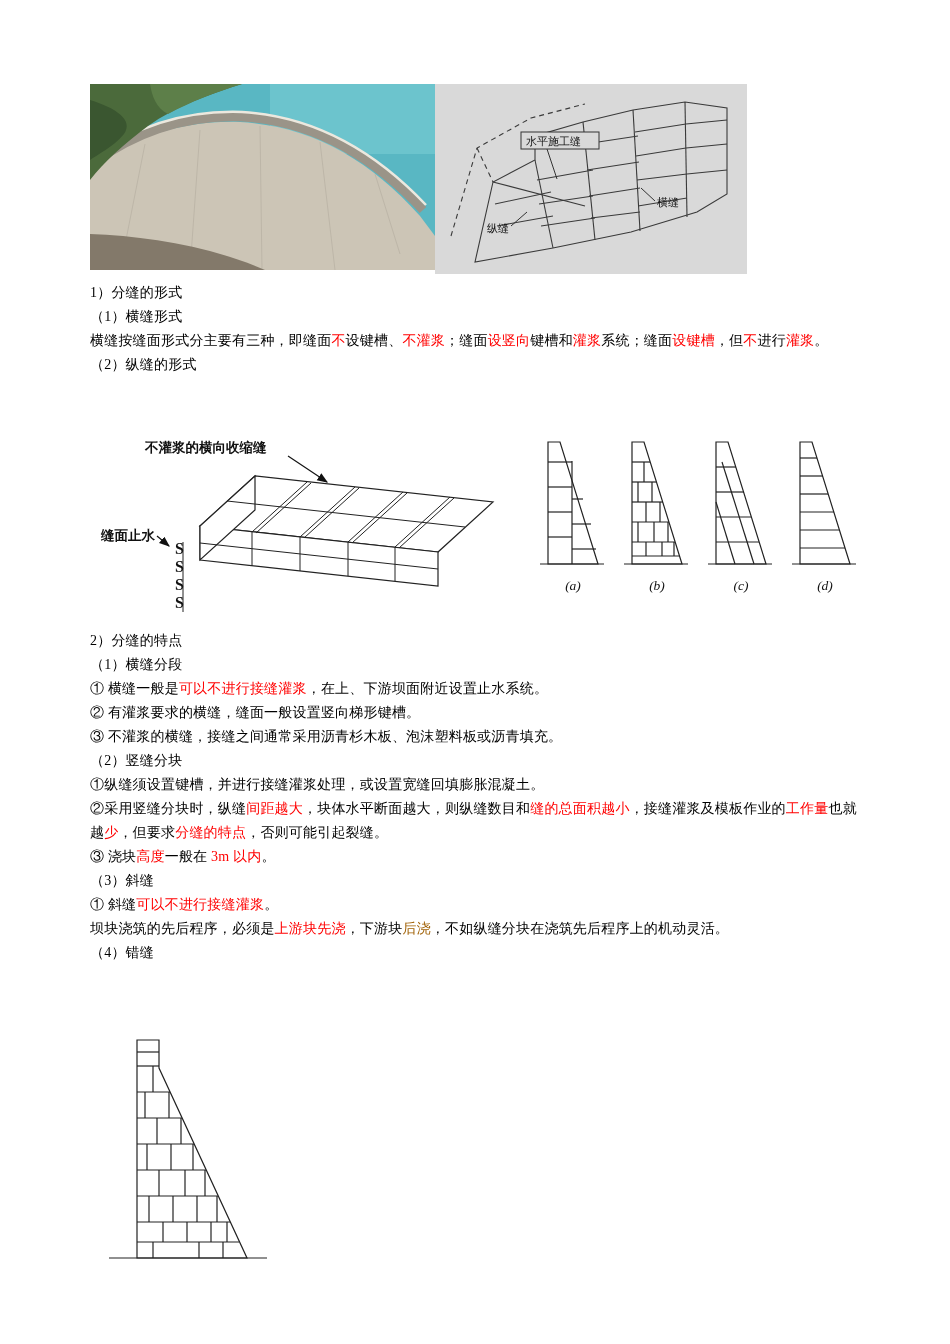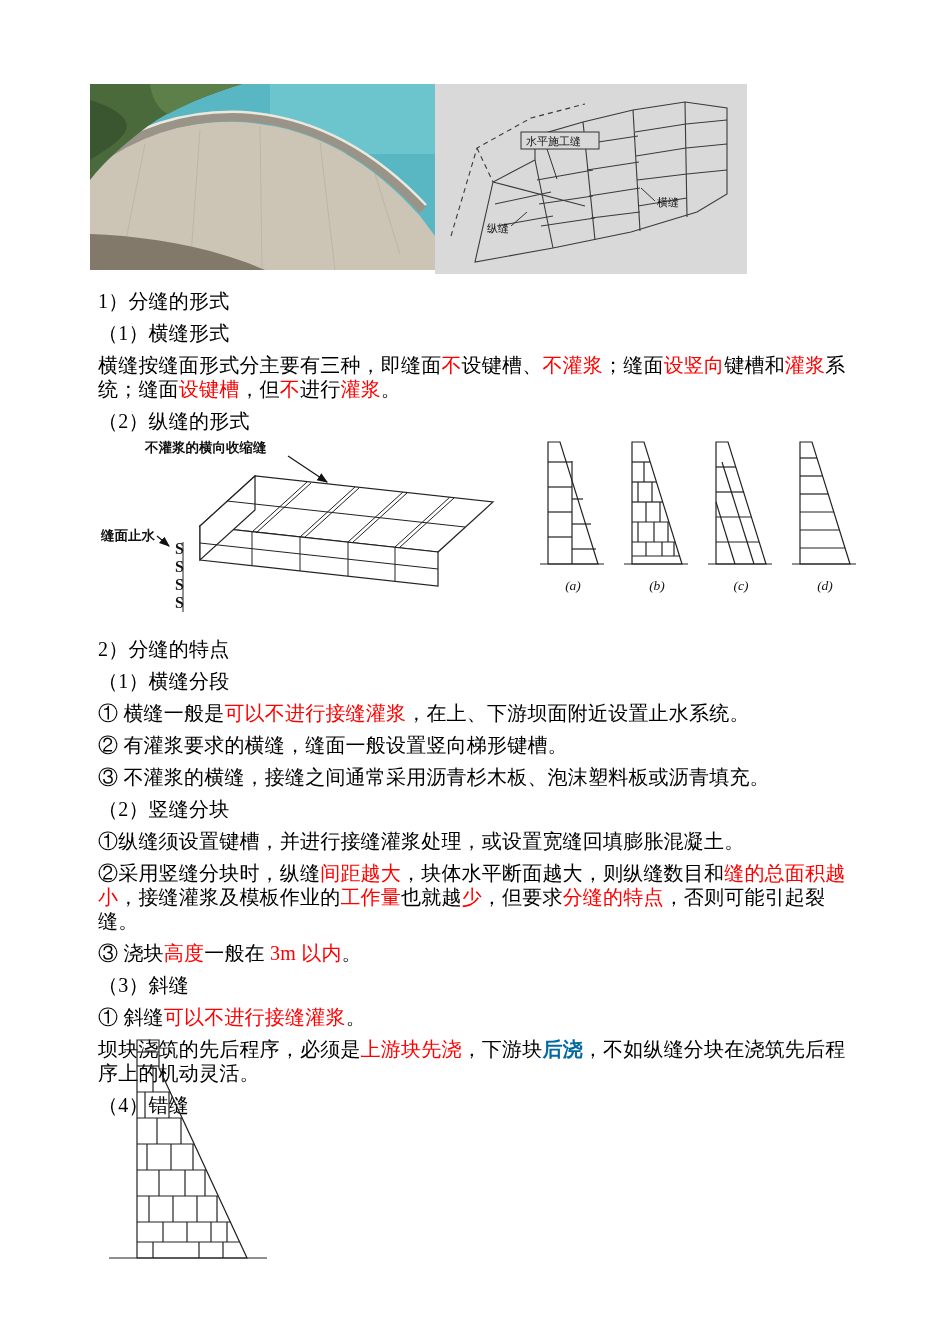--- a/index.html
+++ b/index.html
@@ -2,21 +2,21 @@
 <html><head>
 <meta charset="utf-8">
 <style>
   html,body{margin:0;padding:0;}
   body{width:950px;height:1344px;background:#ffffff;position:relative;overflow:hidden;
        font-family:"Liberation Serif","DejaVu Serif",serif;color:#000;}
   .figs-top{position:absolute;left:90px;top:84px;display:flex;}
   .text-block{position:absolute;left:90px;width:778px;}
   #text1{top:281px;}
   #text2{top:629px;}
-  .text-block p{margin:8px;font-size:20px;line-height:24px;letter-spacing:0.2px;}
+  .text-block p{margin:0;font-size:14px;line-height:24px;letter-spacing:0.2px;}
   .figs-mid{position:absolute;left:95px;top:424px;display:flex;gap:16px;align-items:flex-start;}
   .fig-bottom{position:absolute;left:95px;top:1028px;}
   svg{display:block;}
   svg text{font-family:"Liberation Serif","DejaVu Serif",serif;fill:#111;}
 </style>
 </head>
 <body>
 
 <div class="page">
 
@@ -200,21 +200,21 @@
     <p><span>（1）横缝分段</span></p>
     <p><span>① 横缝一般是</span><span style="color: rgb(255, 0, 0);">可以不进行接缝灌浆</span><span>，在上、下游坝面附近设置止水系统。</span></p>
     <p><span>② 有灌浆要求的横缝，缝面一般设置竖向梯形键槽。</span></p>
     <p><span>③ 不灌浆的横缝，接缝之间通常采用沥青杉木板、泡沫塑料板或沥青填充。</span></p>
     <p><span>（2）竖缝分块</span></p>
     <p><span>①纵缝须设置键槽，并进行接缝灌浆处理，或设置宽缝回填膨胀混凝土。</span></p>
     <p><span>②采用竖缝分块时，纵缝</span><span style="color: rgb(255, 0, 0);">间距越大</span><span>，块体水平断面越大，则纵缝数目和</span><span style="color: rgb(255, 0, 0);">缝的总面积越小</span><span>，接缝灌浆及模板作业的</span><span style="color: rgb(255, 0, 0);">工作量</span><span>也就越</span><span style="color: rgb(255, 0, 0);">少</span><span>，但要求</span><span style="color: rgb(255, 0, 0);">分缝的特点</span><span>，否则可能引起裂缝。</span></p>
     <p><span>③ 浇块</span><span style="color: rgb(255, 0, 0);">高度</span><span>一般在 </span><span style="color: rgb(255, 0, 0);">3m 以内</span><span>。</span></p>
     <p><span>（3）斜缝</span></p>
     <p><span>① 斜缝</span><span style="color: rgb(255, 0, 0);">可以不进行接缝灌浆</span><span>。</span></p>
-    <p><span>坝块浇筑的先后程序，必须是</span><span style="color: rgb(255, 0, 0);">上游块</span><span style="color: rgb(255, 0, 0);">先浇</span><span>，下游块</span><span style="color: #0369a1; font-weight: bold;">后浇</span><span>，不如纵缝分块在浇筑先后程序上的机动灵活。</span></p>
+    <p><span>坝块浇筑的先后程序，必须是</span><span style="color: rgb(255, 0, 0);">上游块</span><span style="color: rgb(255, 0, 0);">先浇</span><span>，下游块</span><span style="color: #a16207;">后浇</span><span>，不如纵缝分块在浇筑先后程序上的机动灵活。</span></p>
     <p><span>（4）错缝</span></p>
   </div>
 
   <div class="fig-bottom">
     <svg width="184" height="245" viewBox="0 0 184 245">
       <g stroke="#222" stroke-width="1.2" fill="none">
         <line x1="14" y1="230" x2="172" y2="230"></line>
         <path d="M42,230 L42,12 L64,12 L64,40 L152,230 Z"></path>
         <line x1="42" y1="24" x2="64" y2="24"></line>
         <line x1="42" y1="38" x2="64" y2="38"></line>

